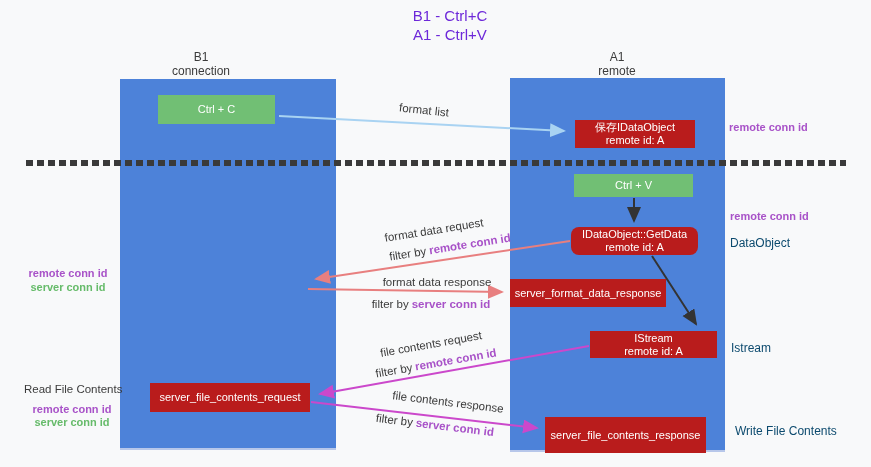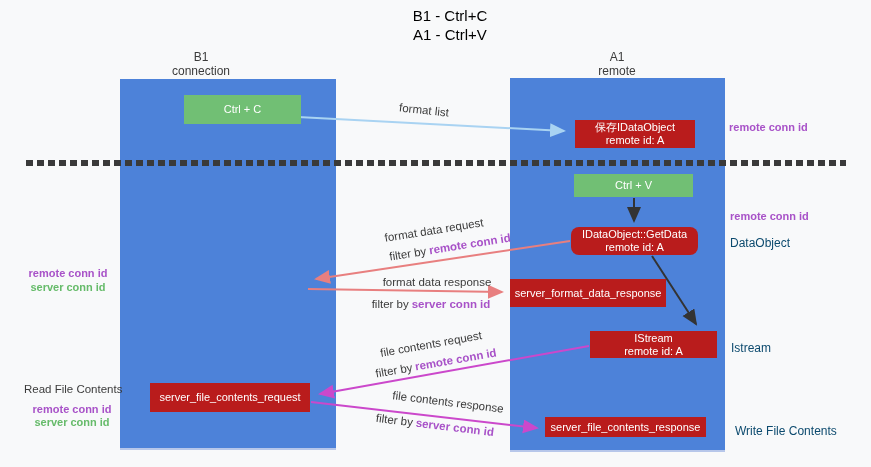--- a/index.html
+++ b/index.html
@@ -6,21 +6,21 @@
   body{
     width:871px;height:467px;
     background:#f8f9fa;
     font-family:"Liberation Sans","DejaVu Sans",sans-serif;
     overflow:hidden;
   }
   .canvas{position:relative;width:871px;height:467px;}
 
   .title{
     position:absolute;left:450px;top:6px;transform:translateX(-50%);
-    text-align:center;font-size:15px;line-height:19px;color:#000000;
+    text-align:center;font-size:15px;line-height:19px;color:#6d28d9;
     white-space:nowrap;
   }
 
   .col-header{
     position:absolute;transform:translateX(-50%);
     text-align:center;font-size:12px;line-height:14px;color:#3b3b3b;
     white-space:nowrap;
   }
   .col-header.left{left:201px;top:50px;}
   .col-header.right{left:617px;top:50px;}
@@ -41,29 +41,29 @@
 
   .node{
     position:absolute;z-index:4;
     display:flex;flex-direction:column;align-items:center;justify-content:center;
     color:#fff;font-size:11px;line-height:13px;text-align:center;
     white-space:nowrap;
   }
   .node.green{background:#71bf74;}
   .node.orange{background:#b91c1c;}
 
-  .n-ctrl-c{left:158px;top:95px;width:117px;height:29px;margin-left:26px;}
+  .n-ctrl-c{left:158px;top:95px;width:117px;height:29px;}
   .n-save{left:575px;top:120px;width:120px;height:28px;}
   .n-ctrl-v{left:574px;top:174px;width:119px;height:23px;}
   .n-getdata{left:571px;top:227px;width:127px;height:28px;border-radius:8px;}
   .n-fmt-req{left:152px;top:266px;width:155px;height:28px;}
   .n-fmt-res{left:510px;top:279px;width:156px;height:28px;}
   .n-istream{left:590px;top:331px;width:127px;height:27px;}
   .n-file-req{left:150px;top:383px;width:160px;height:29px;}
-  .n-file-res{left:545px;top:417px;width:161px;height:20px;}
+  .n-file-res{left:545px;top:417px;width:161px;height:36px;}
 
   .side-label{position:absolute;z-index:4;font-size:12px;color:#0c4a6e;white-space:nowrap;}
   .purple{color:#a852c8;font-weight:bold;}
   .green-text{color:#66bb6a;font-weight:bold;}
   .side-label.small{font-size:11px;}
 
   .sl-remote-1{left:729px;top:121px;}
   .sl-remote-2{left:730px;top:210px;}
   .sl-dataobject{left:730px;top:236px;}
   .sl-istream{left:731px;top:341px;}

